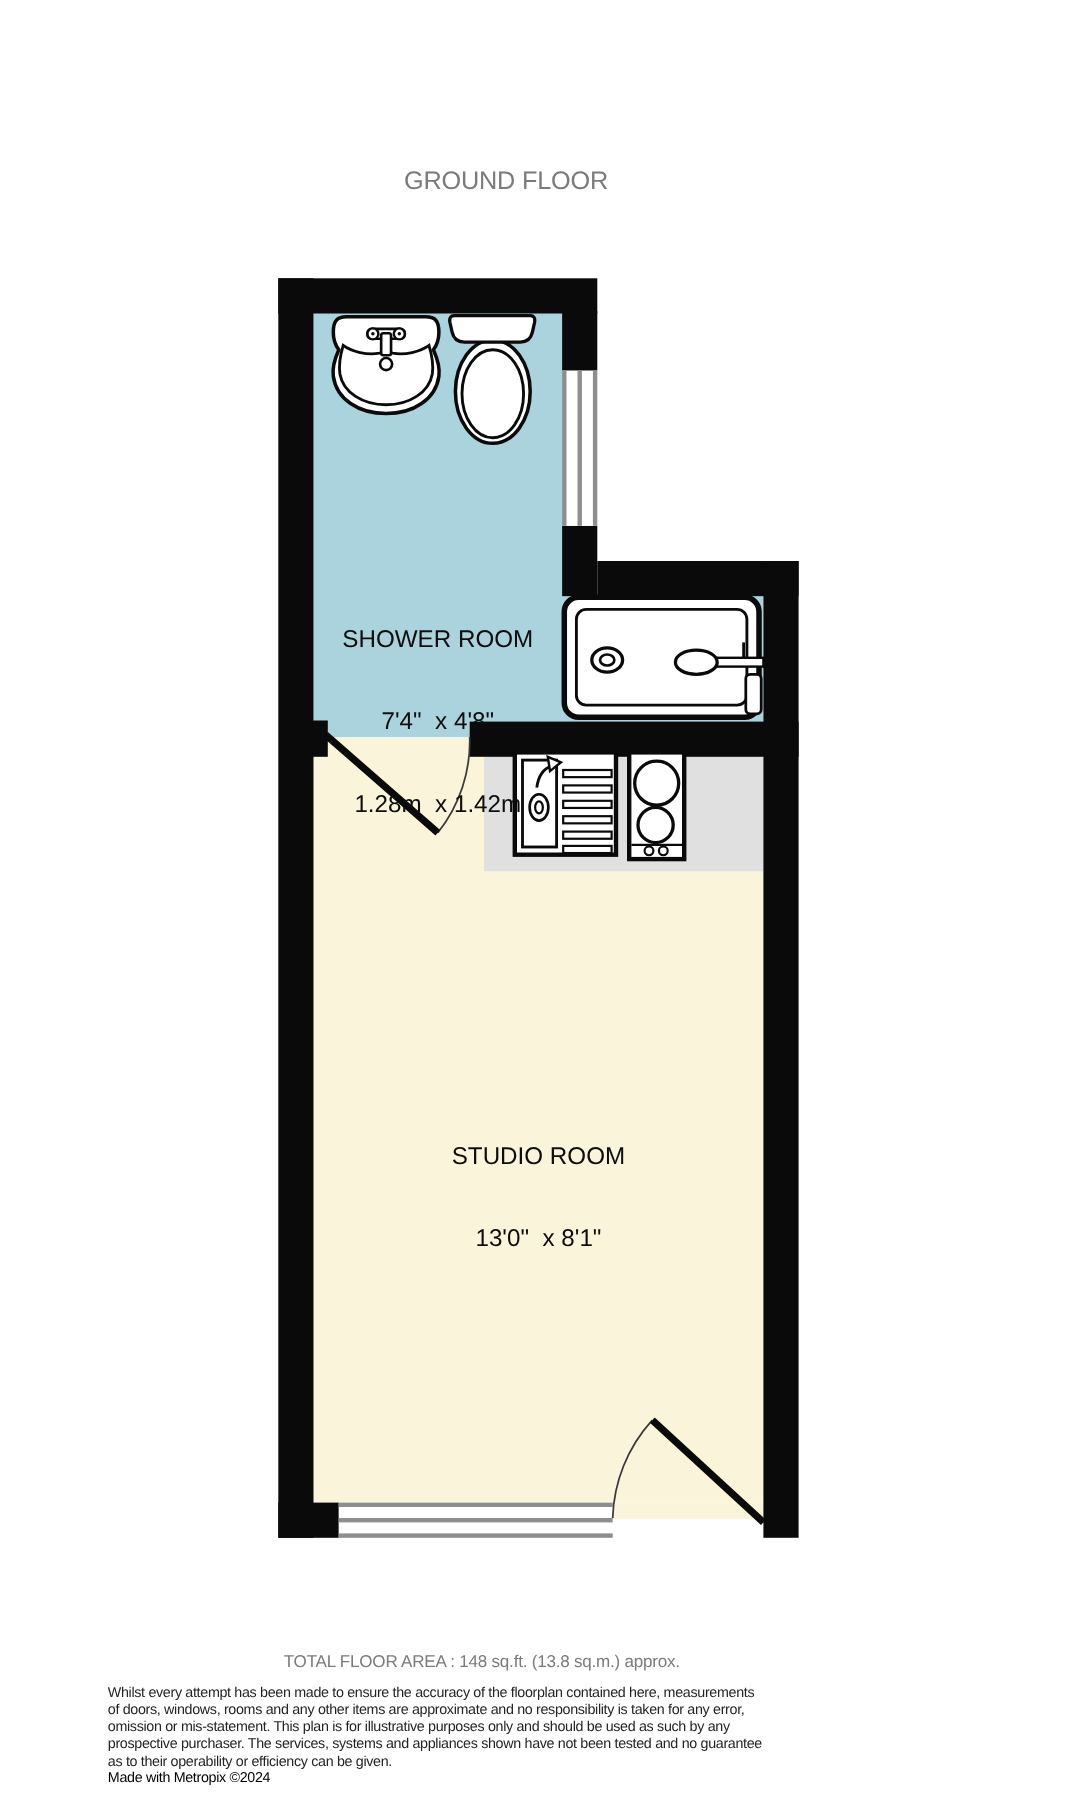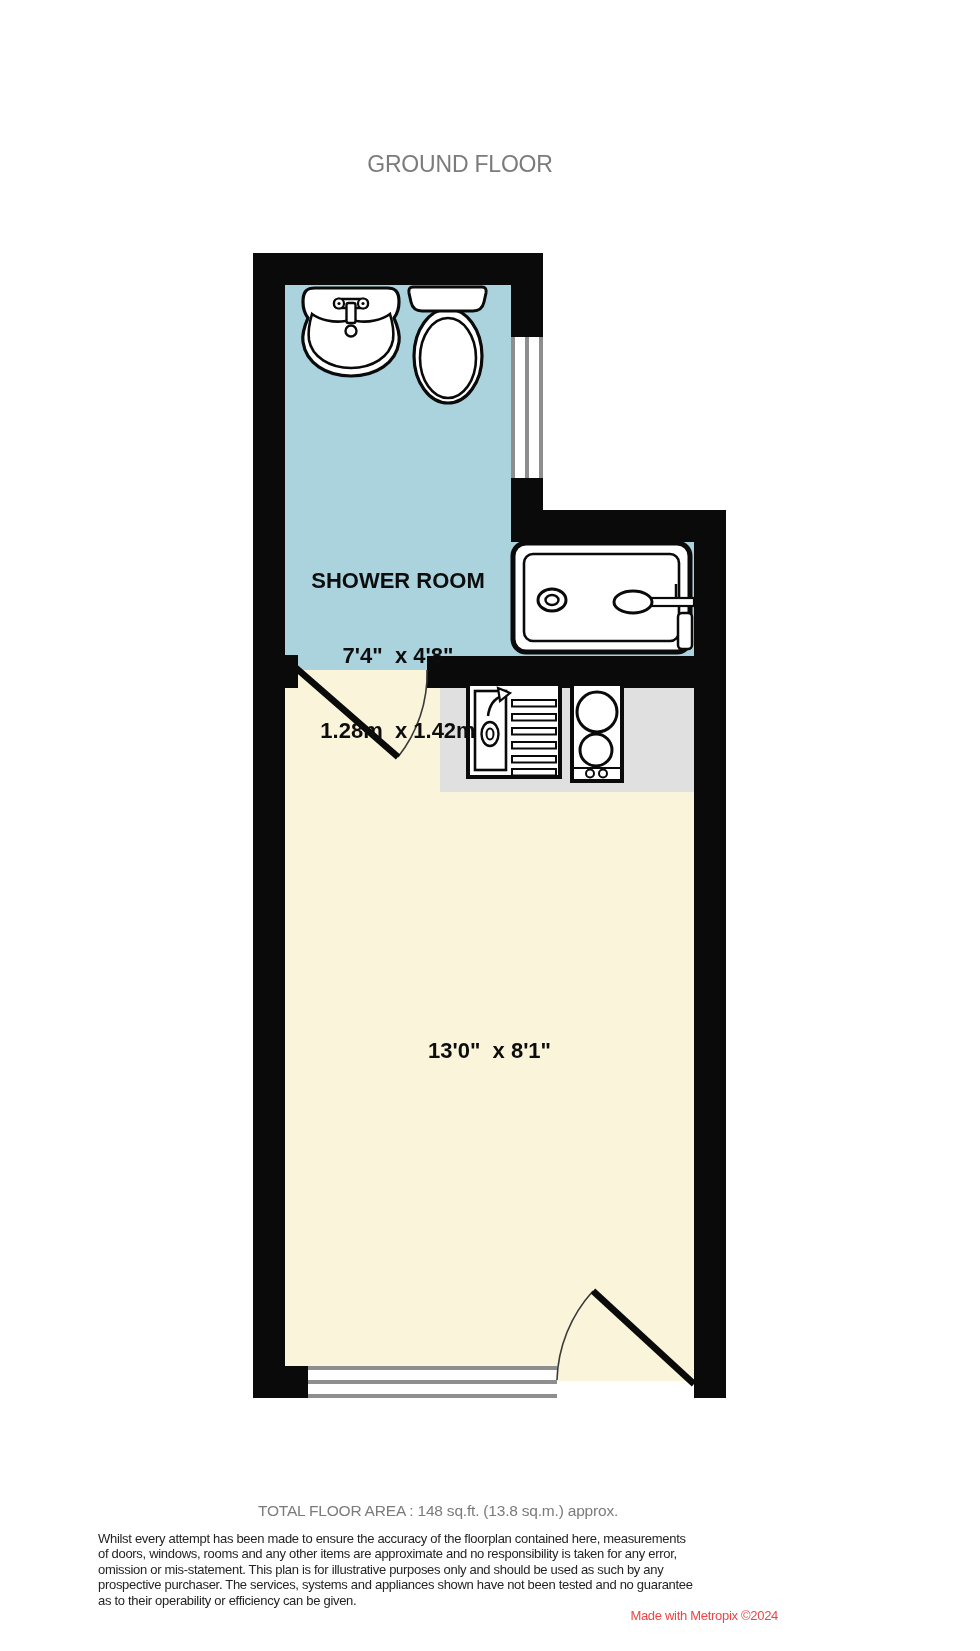--- a/index.html
+++ b/index.html
@@ -4,30 +4,30 @@
 <style>
   html,body{margin:0;padding:0;}
   body{
     width:980px;height:1651px;position:relative;background:#ffffff;
     font-family:"Liberation Sans", sans-serif;overflow:hidden;
   }
   .abs{position:absolute;}
   
   .title-block{left:60px;top:150px;width:800px;text-align:center;
     color:var(--muted-text,#7b7b7b);font-size:23px;line-height:29px;letter-spacing:-0.2px;}
-  .room-label{text-align:center;font-weight:bold;color:#0d0d0d;
+  .room-label{text-align:center;font-weight:normal;color:#0d0d0d;
     font-size:22px;line-height:25px;white-space:pre;}
   .label-shower{left:285px;top:518px;width:226px;}
   .label-studio{left:285px;top:988px;width:409px;}
   .footer-total{left:128px;top:1502px;width:620px;text-align:center;
     color:var(--muted-text,#7b7b7b);font-size:15.5px;letter-spacing:-0.2px;}
   .footer-disclaimer{left:98px;top:1531px;width:680px;
     color:#242424;font-size:13px;line-height:15.4px;letter-spacing:-0.3px;white-space:pre-line;}
-  .footer-credit{left:98px;top:1608px;width:680px;text-align:right;
-    color:#ef4444;font-size:13px;letter-spacing:-0.3px;}
+  .footer-credit{left:98px;top:1608px;width:680px;text-align:left;
+    color:#000000;font-size:13px;letter-spacing:-0.3px;}
   
   .floor{z-index:1;}
   .floor-shower{background:var(--shower-room-floor,#abd3dd);}
   .floor-studio{background:var(--studio-floor,#faf4da);}
   .counter{background:var(--counter,#e0e0e0);z-index:2;}
   
   .wall{background:var(--wall,#0a0a0a);z-index:3;}
   
   .window{background:#ffffff;z-index:3;box-sizing:border-box;}
   .window-v{border-left:4px solid var(--window-frame,#8e8e8e);border-right:4px solid var(--window-frame,#8e8e8e);}
@@ -132,20 +132,21 @@
     <line x1="694" y1="1384" x2="593" y2="1291" stroke="#0a0a0a" stroke-width="6.5"></line>
   </g>
 </svg>
 
 <div class="abs room-label label-shower">
   <div>SHOWER ROOM</div>
   <div>7'4"  x 4'8"</div>
   <div>1.28m  x 1.42m</div>
 </div>
 <div class="abs room-label label-studio">
+  <div>STUDIO ROOM</div>
   <div>13'0"  x 8'1"</div>
 </div>
 
 <div class="abs footer-total">TOTAL FLOOR AREA : 148 sq.ft. (13.8 sq.m.) approx.</div>
 <div class="abs footer-disclaimer">Whilst every attempt has been made to ensure the accuracy of the floorplan contained here, measurements
 of doors, windows, rooms and any other items are approximate and no responsibility is taken for any error,
 omission or mis-statement. This plan is for illustrative purposes only and should be used as such by any
 prospective purchaser. The services, systems and appliances shown have not been tested and no guarantee
 as to their operability or efficiency can be given.</div>
 <div class="abs footer-credit">Made with Metropix ©2024</div>

